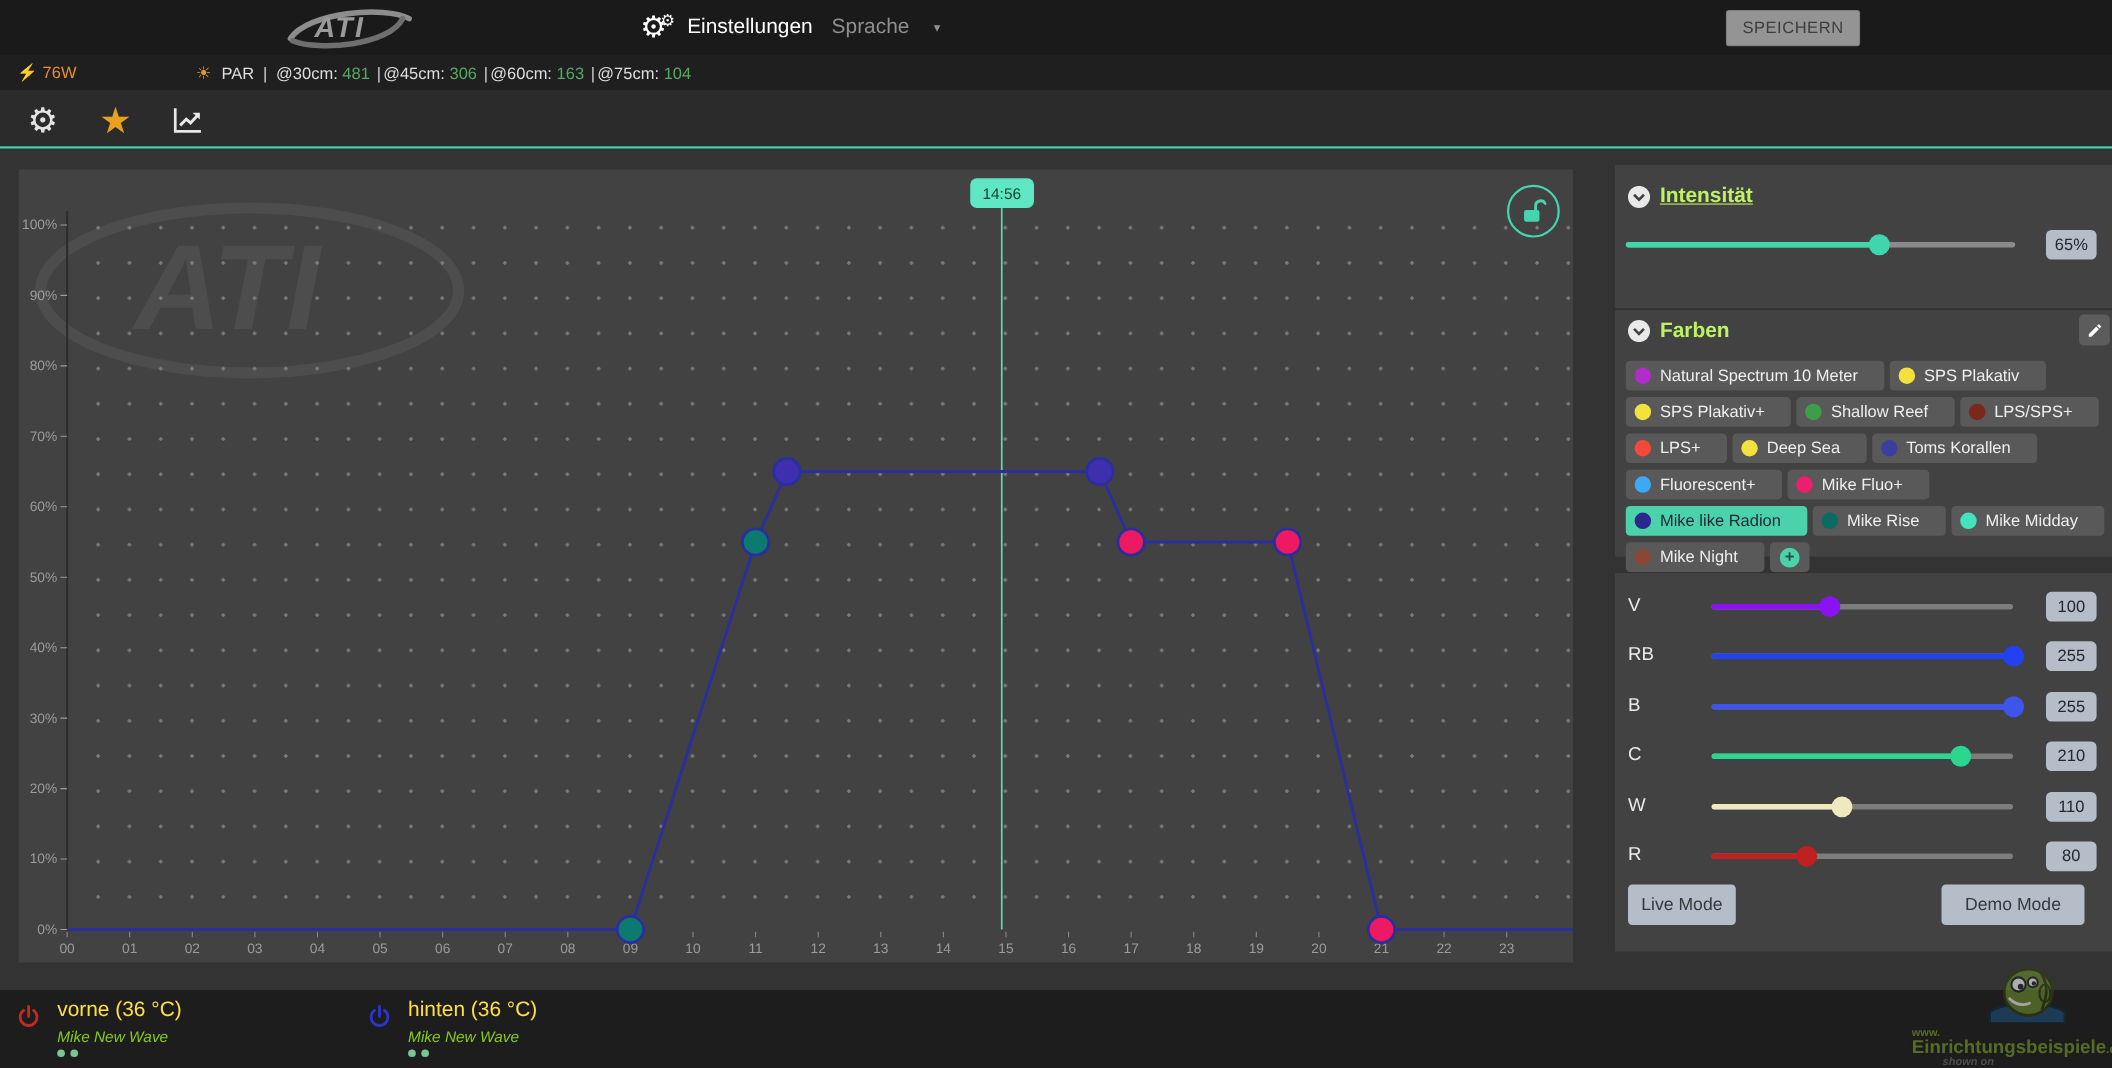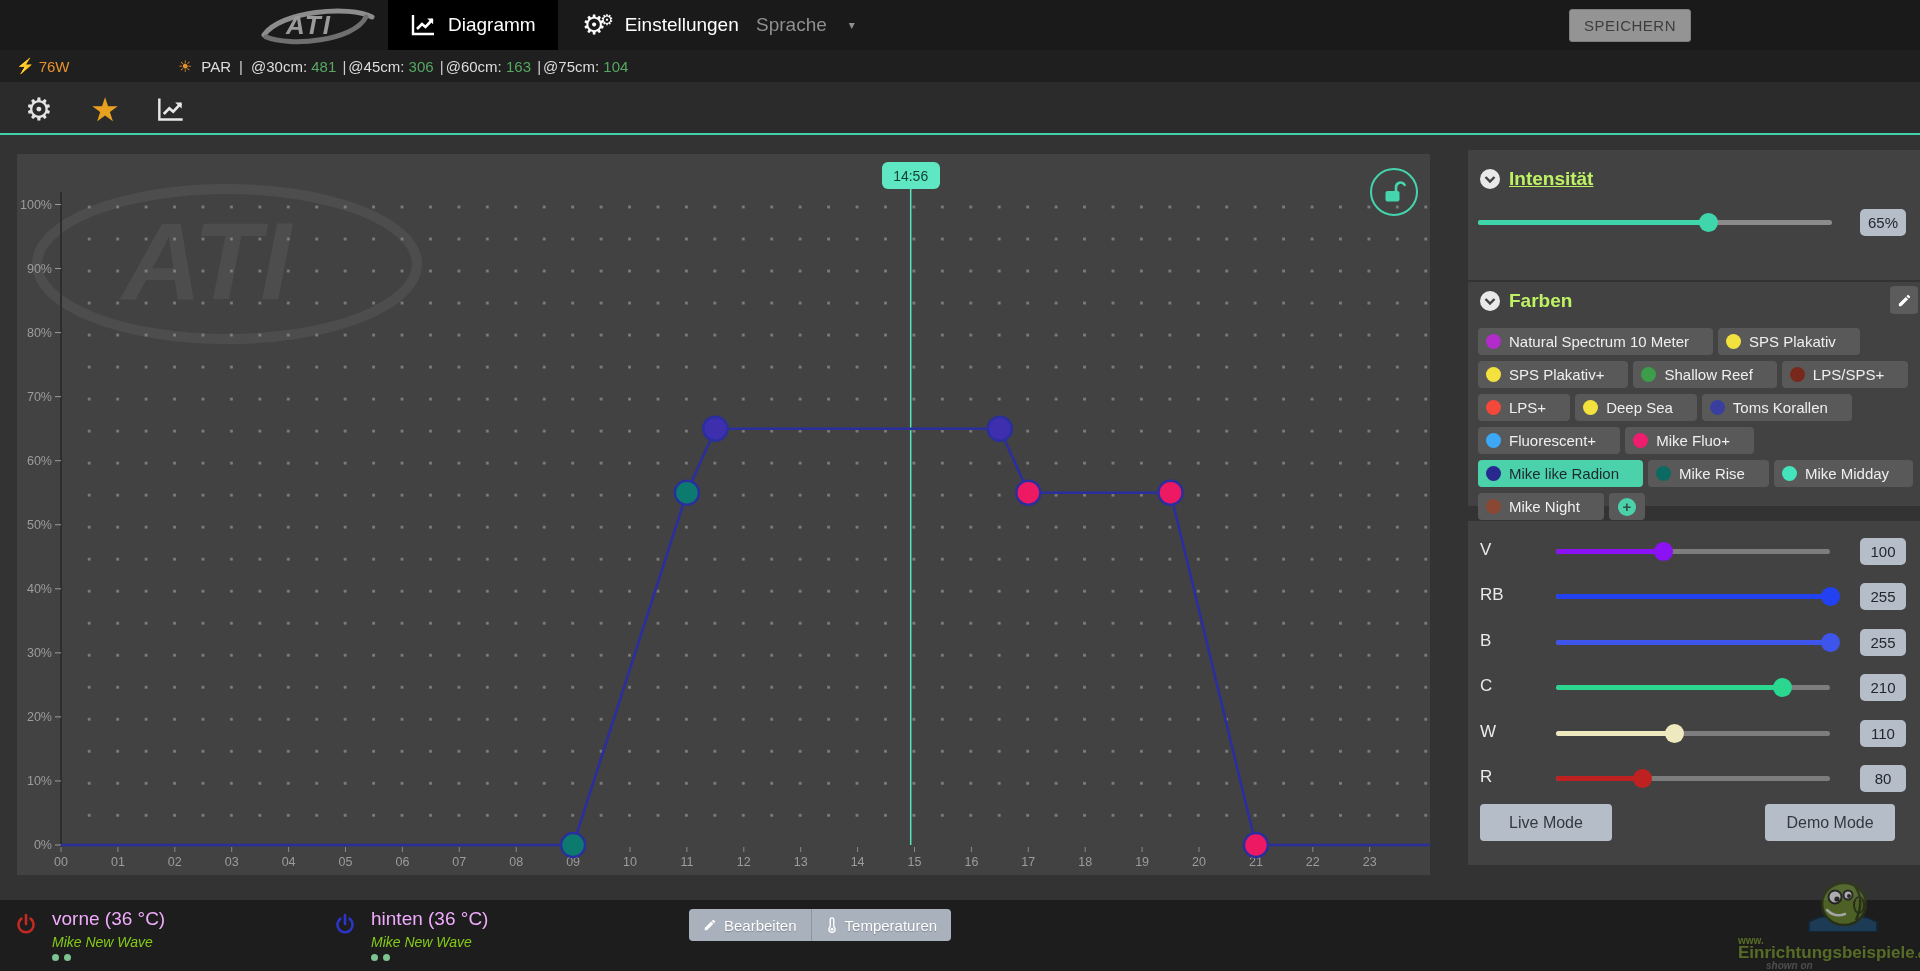--- a/index.html
+++ b/index.html
@@ -68,29 +68,29 @@
   .chip.add-chip { padding:0 9px; }
   .plus-circle { width:18px; height:18px; border-radius:50%; background:#4cd2aa; color:#2f4f44; font-size:15px; font-weight:bold; display:flex; align-items:center; justify-content:center; }
 
   .ch-row { position:absolute; left:0; width:452px; height:36px; }
   .ch-label { position:absolute; left:12px; top:7px; color:#eaeaea; font-size:17px; }
   .ch-track { position:absolute; left:88px; top:16px; width:274px; height:5px; background:#7d7d7d; border-radius:3px; cursor:pointer; }
   .ch-fill { height:5px; border-radius:3px; }
   .ch-thumb { position:absolute; top:-7px; width:19px; height:19px; border-radius:50%; }
   .ch-badge { top:5px; }
   .mode-btn { position:absolute; top:283px; height:37px; background:#b5bdc8; border:none; border-radius:4px; color:#33383f; font-size:16px; font-family:inherit; display:flex; align-items:center; justify-content:center; cursor:pointer; }
-  .live-btn { left:12px; width:132px; }
+  .live-btn { left:12px; width:98px; }
   .demo-btn { right:25px; width:130px; }
 
   
   .footer { position:absolute; left:0; top:900px; width:1920px; height:71px; background:#1d1d1d; }
   .lamp { position:absolute; top:8px; }
   .lamp-1 { left:14px; } .lamp-2 { left:333px; }
   .power-icon { position:absolute; left:0; top:4px; width:24px; height:24px; cursor:pointer; }
-  .lamp-name { margin-left:38px; color:#f0abfc; font-size:19px; }
+  .lamp-name { margin-left:38px; color:#fde047; font-size:19px; }
   .lamp-profile { margin-left:38px; margin-top:4px; color:#84cc16; font-size:14px; font-style:italic; }
   .lamp-dots { margin-left:38px; margin-top:4px; display:flex; gap:5px; }
   .lamp-dots span { width:7px; height:7px; border-radius:50%; background:#7cc492; }
   .edit-group { position:absolute; left:689px; top:9px; height:32px; display:flex; background:#a9b1bd; border-radius:4px; overflow:hidden; }
   .edit-group .fbtn { display:flex; align-items:center; gap:7px; padding:0 14px; color:#fff; font-size:15px; background:transparent; border:none; font-family:inherit; cursor:pointer; text-shadow:0 1px 1px rgba(0,0,0,.25); }
   .edit-group .divider { width:1px; background:#8d95a2; }
 
   .site-watermark { position:absolute; right:4px; bottom:0px; width:178px; opacity:.6; text-align:center; pointer-events:none; }
   .wm-fish { margin-left:30px; }
   .wm-url { color:#7fa032; font-size:17px; font-weight:bold; text-shadow:0 0 2px #1c2408; line-height:.9; }
@@ -101,28 +101,20 @@
 </head>
 <body>
 
 <div class="navbar">
   <svg class="logo" viewBox="0 0 130 48">
     <path d="M14 34 C 30 10, 100 4, 122 16" fill="none" stroke="#8d8d8d" stroke-width="5" stroke-linecap="round"></path>
     <path d="M116 16 C 104 40, 40 46, 16 36" fill="none" stroke="#6f6f6f" stroke-width="5" stroke-linecap="round"></path>
     <text x="36" y="33" font-size="26" font-style="italic" font-weight="bold" fill="#9a9a9a" letter-spacing="2">ATI</text>
   </svg>
 
-  <div class="nav-tab tab-diagramm">
-    <svg class="chart-icon-svg" viewBox="0 0 27 24">
-      <path d="M3 2v19h21" stroke="#fff" stroke-width="2.4" fill="none"></path>
-      <path d="M7 16l5-5 3.5 3 7-7.5" stroke="#fff" stroke-width="2.6" fill="none"></path>
-      <path d="M17.2 5.6h5.9v5.6z" fill="#fff"></path>
-    </svg>
-    <span>Diagramm</span>
-  </div>
 
   <div class="nav-tab tab-einstellungen">
     <span class="gear-glyph">⚙<span class="g2">⚙</span></span>
     <span>Einstellungen</span>
   </div>
 
   <div class="nav-lang">
     <span>Sprache</span>
     <span class="caret">▾</span>
   </div>
@@ -415,36 +407,20 @@
       <path d="M7.4 6.6a7.6 7.6 0 1 0 9.2 0" stroke="#2b35c9" stroke-width="2.6" stroke-linecap="round" fill="none"></path>
     </svg>
     <div class="lamp-name">hinten (36 °C)</div>
     <div class="lamp-profile">Mike New Wave</div>
     <div class="lamp-dots">
         <span></span>
         <span></span>
       </div>
   </div>
 
-  <div class="edit-group">
-    <button class="fbtn">
-      <svg width="14" height="14" viewBox="0 0 24 24">
-        <path d="M3 17.2V21h3.8L17.8 10 14 6.2 3 17.2zM20.7 7a1 1 0 0 0 0-1.4l-2.3-2.3a1 1 0 0 0-1.4 0l-1.9 1.8 3.8 3.8L20.7 7z" fill="#fff"></path>
-      </svg>
-      <span>Bearbeiten</span>
-    </button>
-    <span class="divider"></span>
-    <button class="fbtn">
-      <svg width="12" height="16" viewBox="0 0 12 18">
-        <path d="M8 11V3a2 2 0 0 0-4 0v8a3.5 3.5 0 1 0 4 0z" fill="none" stroke="#fff" stroke-width="1.6"></path>
-        <circle cx="6" cy="13.7" r="1.7" fill="#fff"></circle>
-      </svg>
-      <span>Temperaturen</span>
-    </button>
-  </div>
 
   <div class="site-watermark">
     <svg class="wm-fish" width="86" height="52" viewBox="0 0 86 52">
       <path d="M10 42 Q 25 32 43 40 Q 62 32 78 42 L78 52 L10 52 Z" fill="#1d4f7a" stroke="#0e2c47" stroke-width="2"></path>
       <ellipse cx="45" cy="24" rx="22" ry="21" fill="#6d8f2f" stroke="#2f3d12" stroke-width="2.5"></ellipse>
       <path d="M56 6 q 10 14 1 34" fill="none" stroke="#2f3d12" stroke-width="2.5"></path>
       <ellipse cx="60" cy="25" rx="5" ry="8" fill="none" stroke="#2f3d12" stroke-width="2"></ellipse>
       <circle cx="36" cy="17" r="6.5" fill="#fff" stroke="#222" stroke-width="2"></circle>
       <circle cx="38" cy="19" r="2.6" fill="#222"></circle>
       <circle cx="49" cy="15" r="4.5" fill="#fff" stroke="#222" stroke-width="2"></circle>

